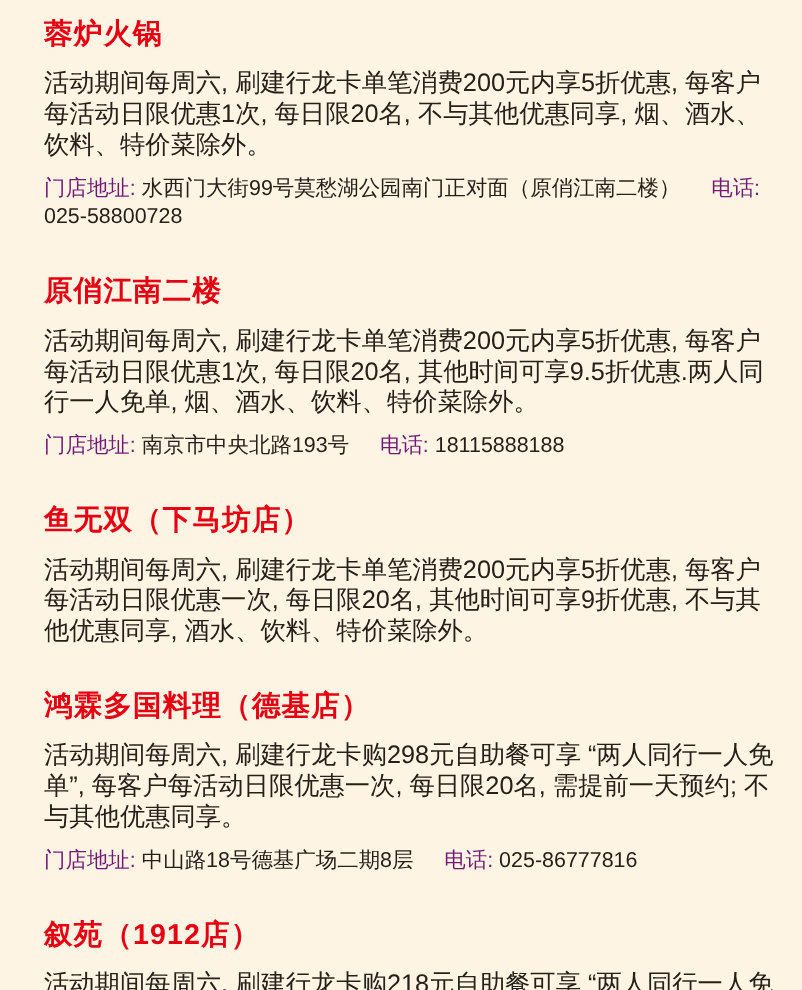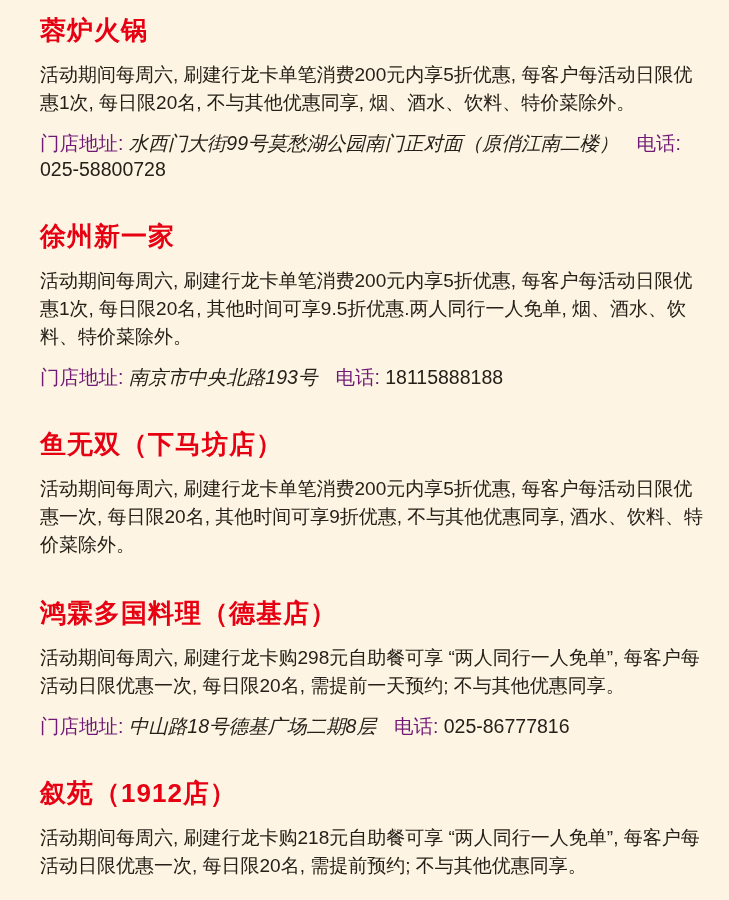--- a/index.html
+++ b/index.html
@@ -26,51 +26,50 @@
   .merchant-title {
     margin: 0 0 17px 0;
     font-size: 26px;
     line-height: 28px;
     font-weight: bold;
     color: #e60012;
     letter-spacing: 1px;
   }
   .promo-description {
     margin: 0 0 13px 0;
-    font-size: 19px;
+    font-size: 23px;
     line-height: 28px;
     color: #262019;
   }
   .address-line {
     margin: 0;
     font-size: 19.5px;
     line-height: 26px;
     color: #262019;
   }
   .red-label {
     color: #701a75;
   }
   .addr-text {
-    margin-right: 18px;
-    font-style: italic;
+    margin-right: 28px;
   }
 </style>
 </head>
 <body>
 
 <div class="page">
 
   <div class="section">
     <h2 class="merchant-title">蓉炉火锅</h2>
     <p class="promo-description">活动期间每周六, 刷建行龙卡单笔消费200元内享5折优惠, 每客户每活动日限优惠1次, 每日限20名, 不与其他优惠同享, 烟、酒水、饮料、特价菜除外。</p>
     <p class="address-line"><span class="red-label">门店地址:</span> <span class="addr-text">水西门大街99号莫愁湖公园南门正对面（原俏江南二楼）</span><span class="red-label">电话:</span> <span>025-58800728</span></p>
   </div>
 
   <div class="section">
-    <h2 class="merchant-title">徐州新一家</h2>
+    <h2 class="merchant-title">原俏江南二楼</h2>
     <p class="promo-description">活动期间每周六, 刷建行龙卡单笔消费200元内享5折优惠, 每客户每活动日限优惠1次, 每日限20名, 其他时间可享9.5折优惠.两人同行一人免单, 烟、酒水、饮料、特价菜除外。</p>
     <p class="address-line"><span class="red-label">门店地址:</span> <span class="addr-text">南京市中央北路193号</span><span class="red-label">电话:</span> <span>18115888188</span></p>
   </div>
 
   <div class="section">
     <h2 class="merchant-title">鱼无双（下马坊店）</h2>
     <p class="promo-description">活动期间每周六, 刷建行龙卡单笔消费200元内享5折优惠, 每客户每活动日限优惠一次, 每日限20名, 其他时间可享9折优惠, 不与其他优惠同享, 酒水、饮料、特价菜除外。</p>
   </div>
 
   <div class="section">

